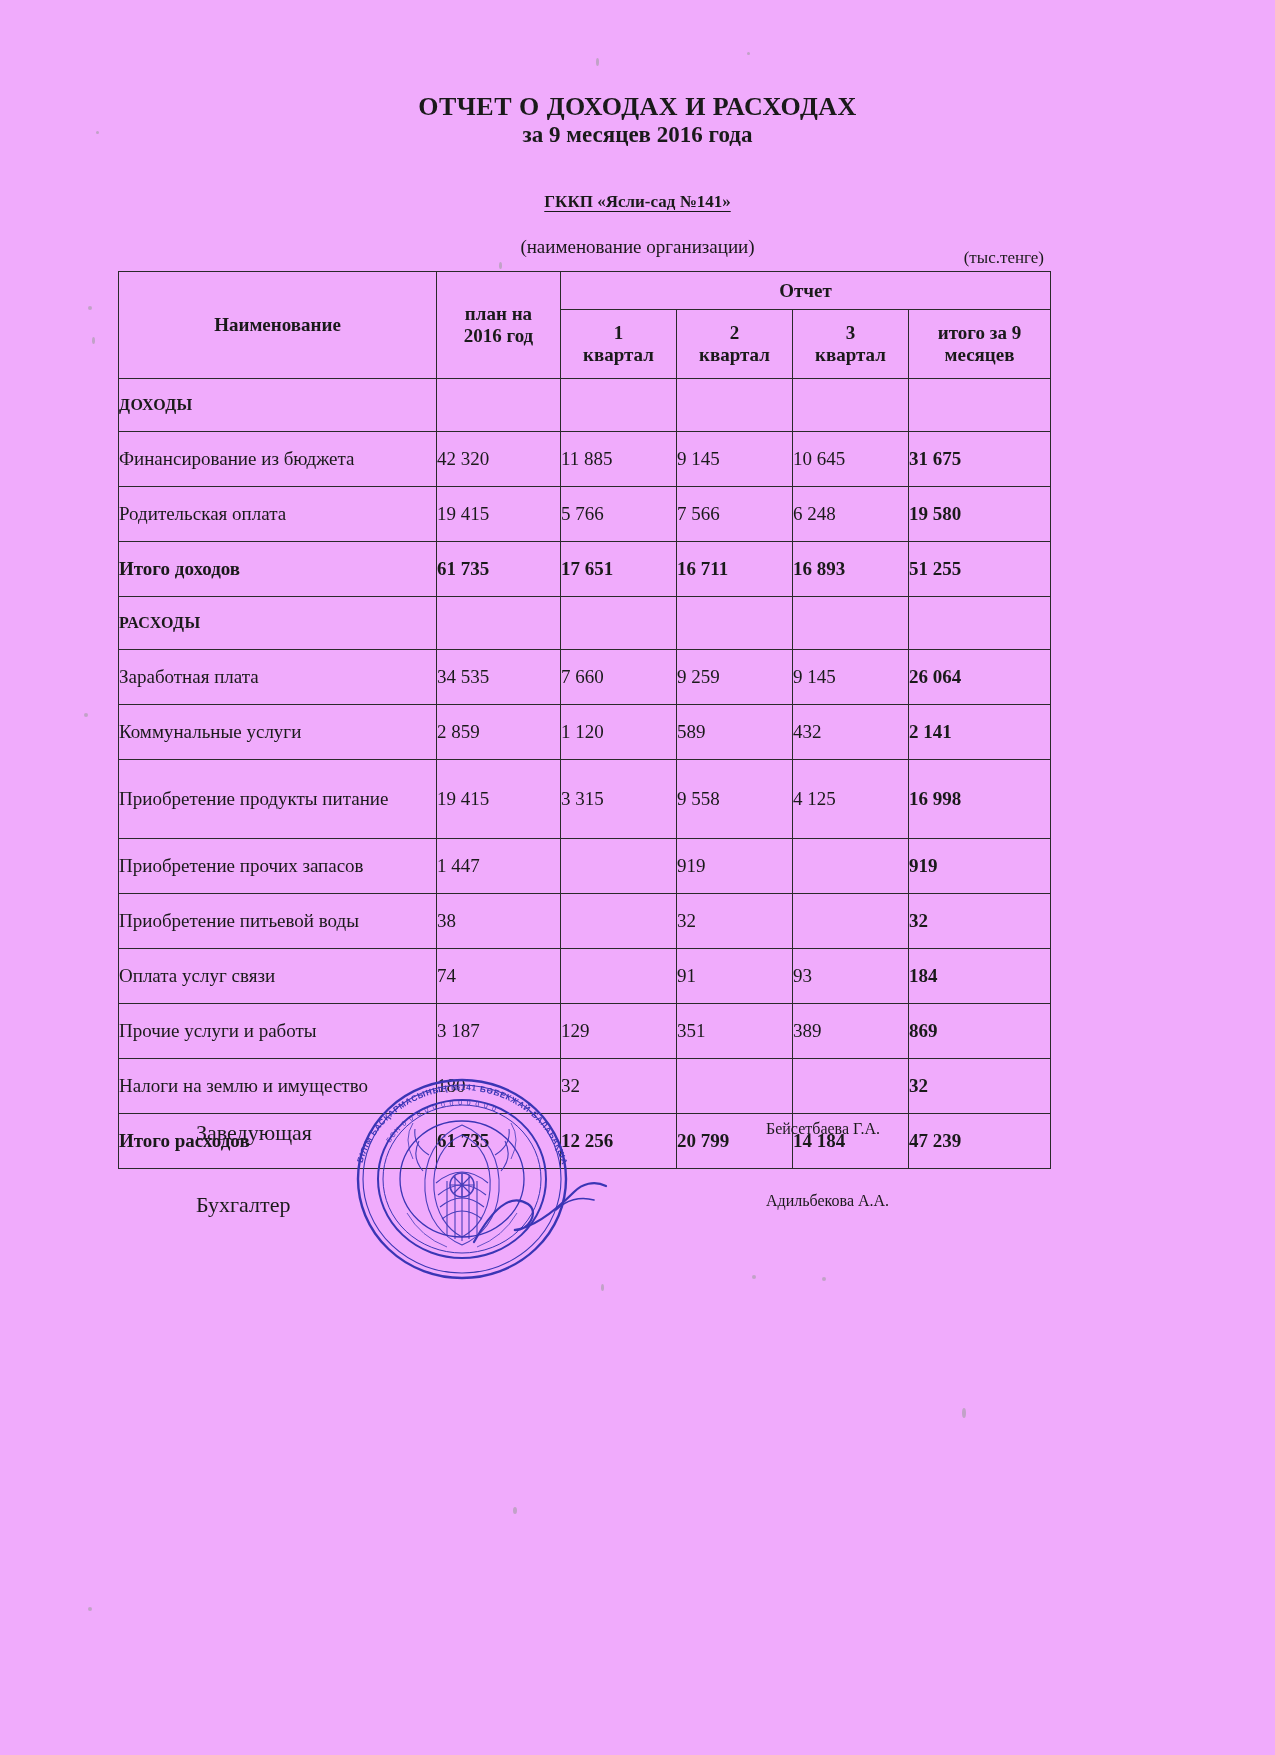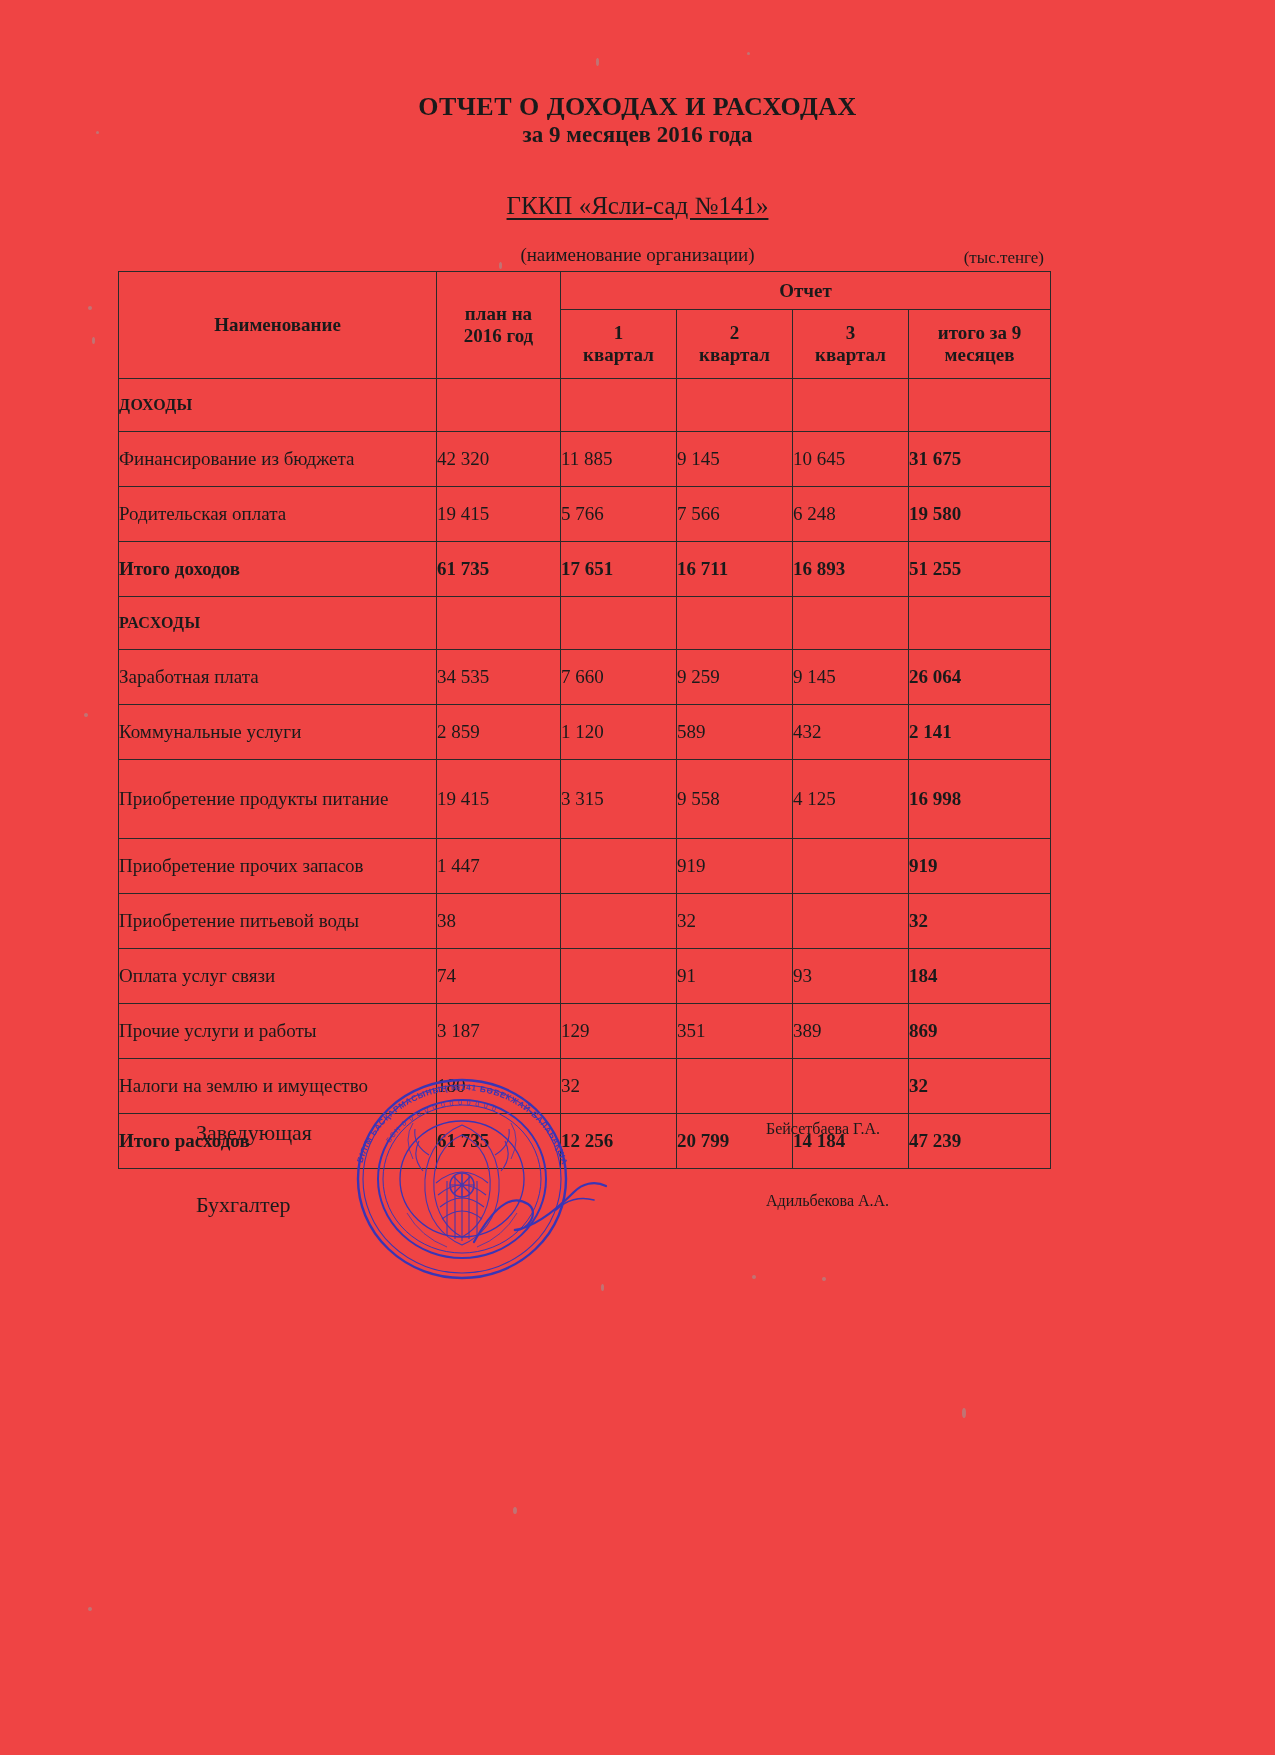--- a/index.html
+++ b/index.html
@@ -10,21 +10,21 @@
   }
   body {
     font-family: "Liberation Serif", "DejaVu Serif", serif;
     color: #1a1a1a;
   }
   .page {
     position: relative;
     width: 1275px;
     height: 1755px;
     margin: 0 auto;
-    background: #ef4444;
+    background: #f0abfc;
     overflow: hidden;
   }
 
   
   .speck {
     position: absolute;
     background: #9a9a9a;
     border-radius: 50%;
     opacity: .55;
     pointer-events: none;
@@ -43,22 +43,22 @@
     font-weight: bold;
     letter-spacing: .5px;
     line-height: 1.15;
   }
   .title-sub {
     font-size: 23px;
     font-weight: bold;
   }
   .org-name {
     margin-top: 44px;
-    font-size: 25px;
-    font-weight: normal;
+    font-size: 17px;
+    font-weight: bold;
     text-decoration: underline;
     text-underline-offset: 4px;
   }
   .org-caption {
     margin-top: 24px;
     font-size: 19px;
     font-weight: normal;
   }
 
   .units {

